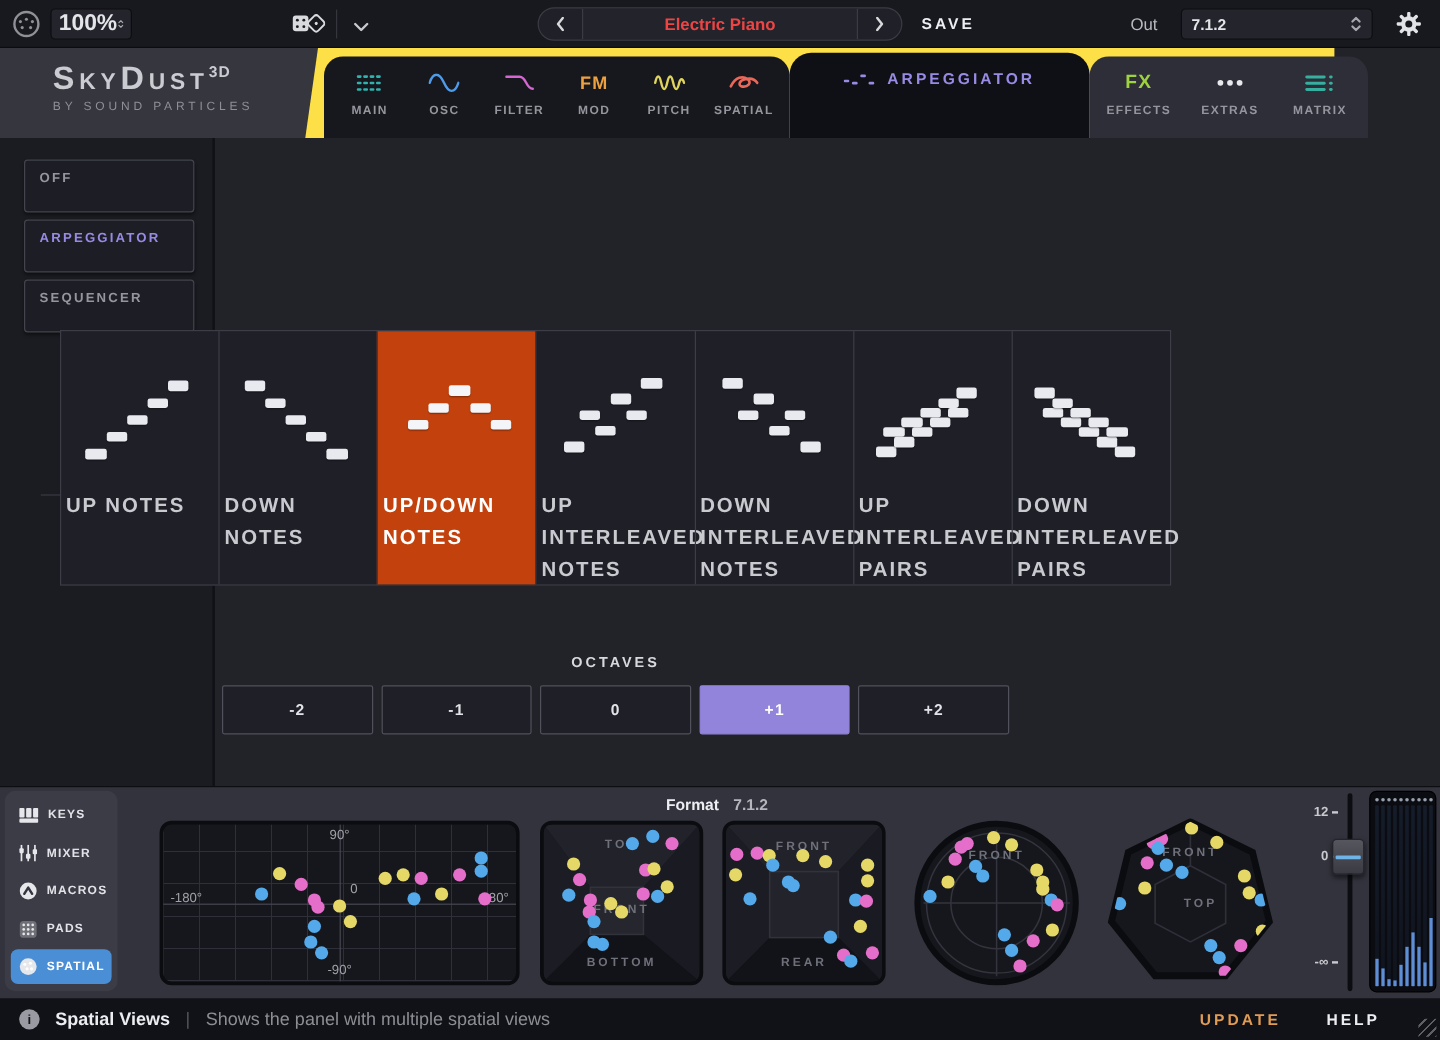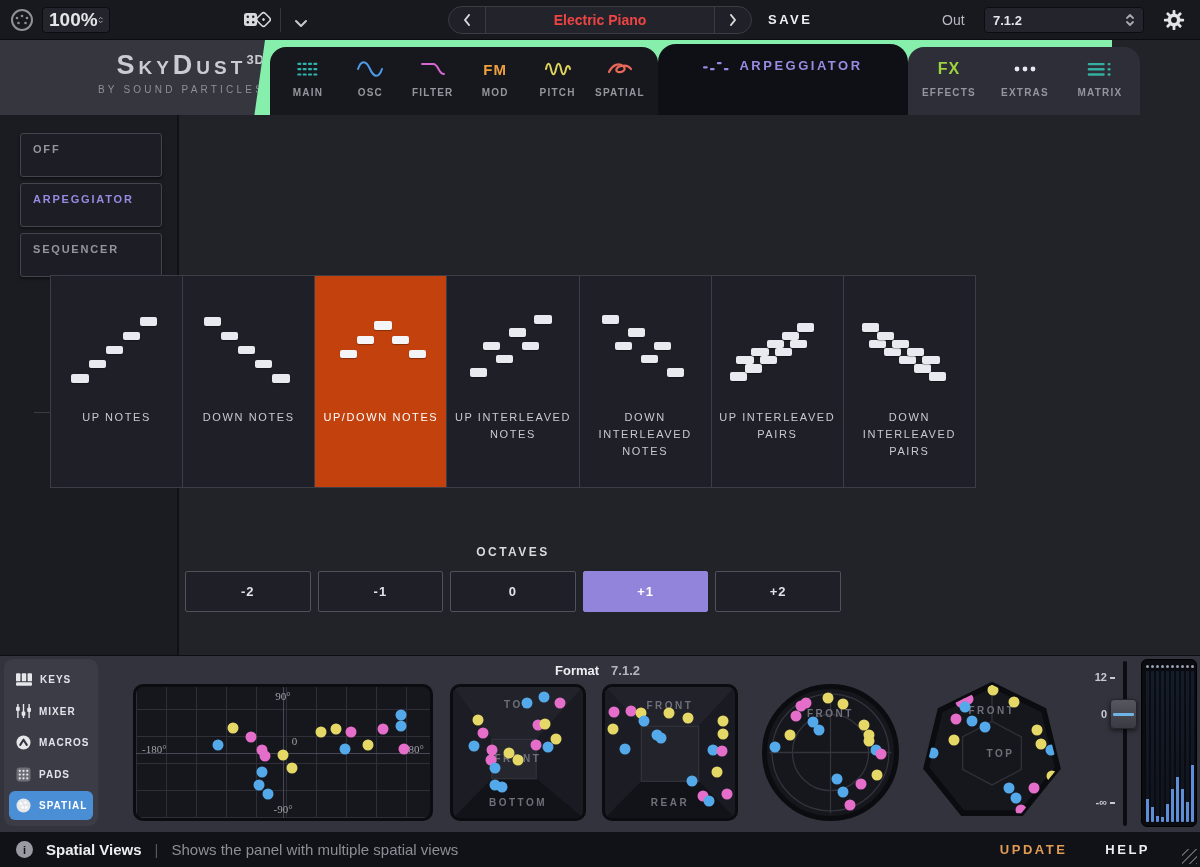--- a/index.html
+++ b/index.html
@@ -19,21 +19,21 @@
   .preset-pill { left:448px; top:6px; width:304px; height:28px; background:#202128; border:1px solid #3a3b43; border-radius:14px; display:flex; align-items:stretch; overflow:hidden; }
   .pp-btn { width:36px; display:flex; align-items:center; justify-content:center; }
   .pp-center { flex:1; display:flex; align-items:center; justify-content:center; font-size:14px; font-weight:bold; color:#ef4444; border-left:1px solid #3a3b43; border-right:1px solid #3a3b43; background:#23242b; }
   .save-btn { left:768px; top:12px; font-size:13px; font-weight:bold; letter-spacing:2.5px; color:#eceef2; cursor:default; }
   .out-label { left:942px; top:12px; font-size:14px; color:#b9bac1; }
   .out-select { left:984px; top:7px; width:160px; height:26px; background:#24252c; border:1px solid #0c0d11; border-radius:4px; display:flex; align-items:center; justify-content:space-between; padding:0 8px; }
   .out-select span { font-size:13px; font-weight:bold; color:#e4e5e9; }
   .gear-ic { left:1163px; top:9px; }
 
   
-  .header { position:absolute; left:0; top:40px; width:1112px; height:75px; background:#86efac;text-align:right; }
+  .header { position:absolute; left:0; top:40px; width:1112px; height:75px; background:#fde047; }
   .logo-block { position:absolute; left:0; top:0; width:265px; height:75px; background:#35363e; clip-path:polygon(0 0,100% 0,96% 100%,0 100%); padding:12px 0 0 44px; }
   .logo-title { font-variant:small-caps; font-size:27px; font-weight:bold; letter-spacing:4px; color:#caccd2; line-height:1; display:inline-block; }
   .logo-sup { font-size:13px; font-weight:bold; color:#caccd2; vertical-align:10px; letter-spacing:1px; }
   .logo-tag { font-size:10px; letter-spacing:3.2px; color:#8e8f97; margin-top:5px; }
   .main-tab-bar { position:absolute; left:270px; top:7px; width:388px; height:68px; background:#17181d; border-radius:16px 16px 0 0; display:flex; justify-content:space-between; padding:12px 12px 0; }
   .right-tab-bar { position:absolute; left:908px; top:7px; width:232px; height:68px; background:#2d2e37; border-radius:16px 16px 0 0; display:flex; justify-content:space-between; padding:12px 14px 0; }
   .htab { display:flex; flex-direction:column; align-items:center; gap:8px; min-width:52px; }
   .htab-icon { height:20px; display:flex; align-items:center; justify-content:center; }
   .htab-label { font-size:10px; font-weight:bold; letter-spacing:1.2px; color:#94959d; white-space:nowrap; }
   .arp-tab { position:absolute; left:658px; top:4px; width:250px; height:71px; background:#0f1015; border-radius:18px 18px 0 0; display:flex; flex-direction:column; align-items:center; padding-top:11px; gap:8px; }
@@ -60,42 +60,42 @@
   .sync-box::after { content:''; position:absolute; inset:3px; background:#edeef2; border-radius:1px; }
   .sync-label { font-size:10px; font-weight:bold; letter-spacing:1.5px; color:#c3c4c9; }
 
   .tiles { position:absolute; left:50px; top:160px; width:926px; height:213px; display:flex; border:1px solid #3c3d46; background:#1e1f27; }
   .tile { flex:1; position:relative; border-left:1px solid #3c3d46; }
   .tile:first-child { border-left:none; }
   .tile.sel { background:#c2410c; }
   .tile-icon { position:absolute; left:9%; top:10%; width:82%; height:48%; }
   .note { position:absolute; width:16%; height:8.5%; background:#e9eaef; border-radius:2px; box-shadow:0 1px 1px rgba(0,0,0,.3); }
   .tile.sel .note { background:#f4f5f9; }
-  .tile-label { position:absolute; left:3%; right:3%; top:63%; text-align:center; font-size:11px; font-weight:normal; letter-spacing:1.6px; color:#c9cacf; line-height:1.55; }
+  .tile-label { position:absolute; left:3%; right:3%; top:63%; text-align:left; font-size:17px; font-weight:bold; letter-spacing:1.6px; color:#c9cacf; line-height:1.55; }
   .tile.sel .tile-label { color:#ffffff; }
 
   .oct-title { position:absolute; left:185px; top:430px; width:656px; text-align:center; font-size:12px; font-weight:bold; letter-spacing:2.5px; color:#d8d9de; }
   .oct-row { position:absolute; left:185px; top:456px; width:656px; height:41px; display:flex; gap:7px; }
   .oct-btn { flex:1; display:flex; align-items:center; justify-content:center; background:#1e1f27; border:1px solid #50515b; border-radius:2px; color:#e2e3e8; font-size:13px; font-weight:bold; letter-spacing:1px; }
   .oct-btn.sel { background:#9184da; border-color:#9184da; color:#fff; }
 
   
   .bottom { position:absolute; left:0; top:655px; width:1200px; height:177px; background:#32333c; border-top:1px solid #0d0e12; }
   .btab-stack { position:absolute; left:4px; top:3px; width:94px; height:167px; background:#3b3c46; border-radius:9px; padding:6px 5px; display:flex; flex-direction:column; justify-content:space-between; }
   .btab { display:flex; align-items:center; gap:8px; height:29px; padding:0 7px; border-radius:6px; color:#e2e3e8; font-size:10px; font-weight:bold; letter-spacing:1px; }
   .btab.sel { background:#4a8fd6; color:#fff; }
   .format-line { position:absolute; left:555px; top:7px; font-size:13px; }
   .format-label { font-weight:bold; color:#eceef2; }
   .format-value { font-weight:bold; color:#b4b5bd; margin-left:12px; }
 
   .sview { position:absolute; top:28px; background:#16171c; border:3px solid #0b0c10; border-radius:10px; overflow:hidden; }
   .v-pan { left:133px; width:300px; height:137px;
     background-image:repeating-linear-gradient(90deg,#2e2f38 0 1px,transparent 1px 30px),
                      repeating-linear-gradient(0deg,#2e2f38 0 1px,transparent 1px 27px);
-    background-color:#16171c;font-family:Liberation Serif, serif; }
+    background-color:#16171c; }
   .cl-v { position:absolute; left:50%; top:0; bottom:0; width:1px; background:#474853; }
   .cl-h { position:absolute; top:50%; left:0; right:0; height:1px; background:#474853; }
   .axis { position:absolute; font-size:11px; color:#a0a1a8; }
   .v-room { width:136px; height:137px; }
   .v-room1 { left:450px; } .v-room2 { left:602px; }
   .v-circle { left:762px; width:137px; height:137px; border-radius:50%; border-width:5px; }
   .v-dome { left:922px; top:26px; width:140px; height:141px; background:transparent; border:none; border-radius:0; overflow:visible; }
   .dome-clip { position:absolute; inset:0; clip-path:polygon(50% 2%,87% 20%,97% 61%,71% 93%,29% 93%,3% 61%,13% 20%); }
   .vlabel { position:absolute; left:0; right:0; text-align:center; font-size:10px; font-weight:bold; letter-spacing:2.5px; color:#6e707a; }
   .roomsvg, .fitsvg { position:absolute; inset:0; width:100%; height:100%; }

